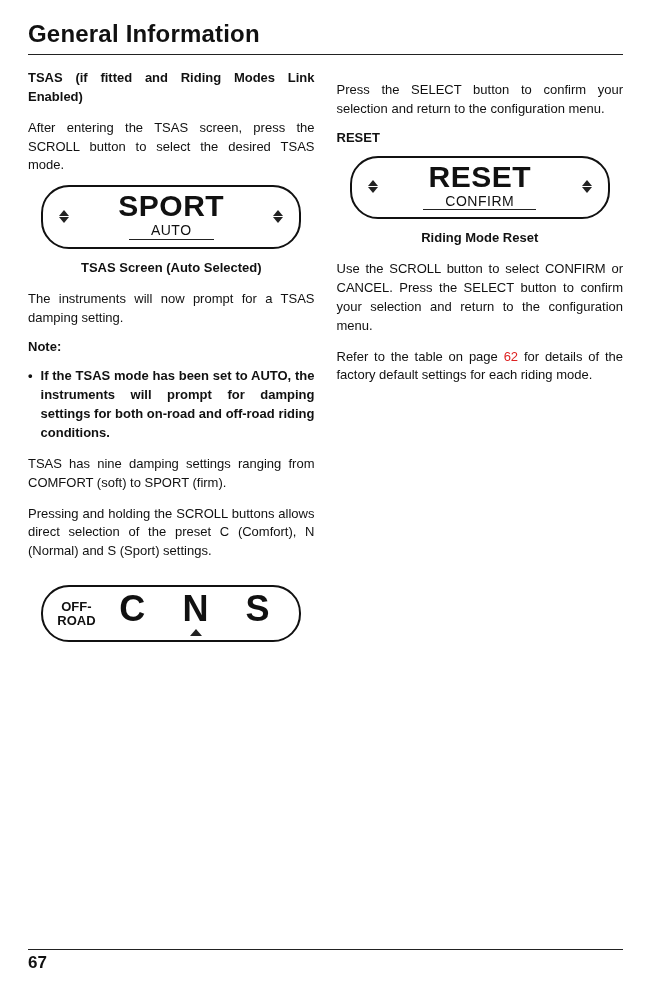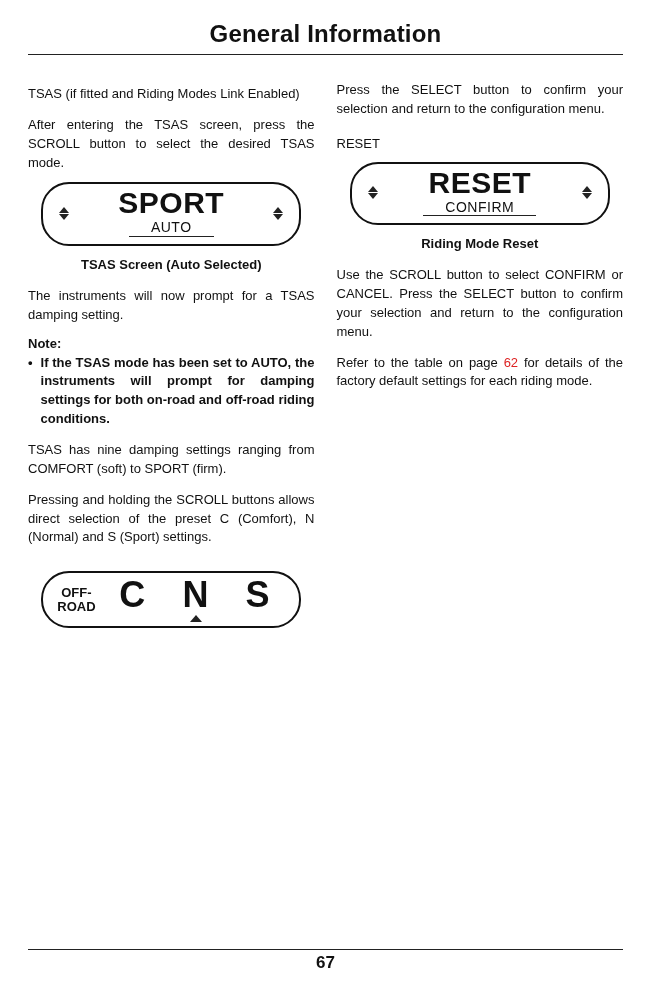--- a/index.html
+++ b/index.html
@@ -17,43 +17,43 @@
     color:var(--text);
     background:#fff;
   }
   .page{
     width:var(--page-w);
     height:var(--page-h);
     padding:20px 28px 10px 28px;
     position:relative;
   }
   .header-title{
-    text-align:center;
+    text-align:left;
     font-size:24px;
     font-weight:700;
     letter-spacing:0.2px;
   }
   .top-rule{
     border:none;
     border-top:1.8px solid var(--rule);
     margin:6px 0 14px 0;
   }
   .cols{
     display:flex;
     gap:22px;
     font-size:13px;
     line-height:1.45;
   }
   .col{
     flex:1;
     min-width:0;
   }
-  .h3{font-weight:400;font-size:13px;margin:16px 0 6px 0;}
+  .h3{font-weight:700;font-size:13px;margin:0 0 6px 0;}
   p{margin:12px 0 10px 0;text-align:justify;}
-  .note-label{font-weight:700;margin:0 0 0 0;}
+  .note-label{font-weight:700;margin:0 0 11px 0;}
   .bullet{display:flex;gap:8px;margin:0 0 10px 0;font-weight:700;text-align:justify;}
   .bullet .dot{flex:0 0 auto;}
   .caption{text-align:center;font-weight:700;font-size:13px;margin:10px 0 12px 0;}
   .link-num{color:var(--accent);}
 
   
   .panel{
     width:260px;
     margin:8px auto 0 auto;
     border:2.2px solid var(--panel-border);
@@ -134,21 +134,21 @@
   .cns-panel .marker .tri{
     width:0;height:0;border-left:6px solid transparent;border-right:6px solid transparent;border-bottom:7px solid #222;
     margin:2px auto 0 auto;
   }
 
   .bottom-rule{
     position:absolute;
     left:28px;right:28px;bottom:28px;
     border-top:1.8px solid var(--rule);
     padding-top:3px;
-    text-align:center;
+    text-align:left;
     font-weight:800;
     font-size:17px;
   }
 </style>
 </head>
 <body>
 
 <div class="page">
 
   <div class="header-title">General Information</div>

